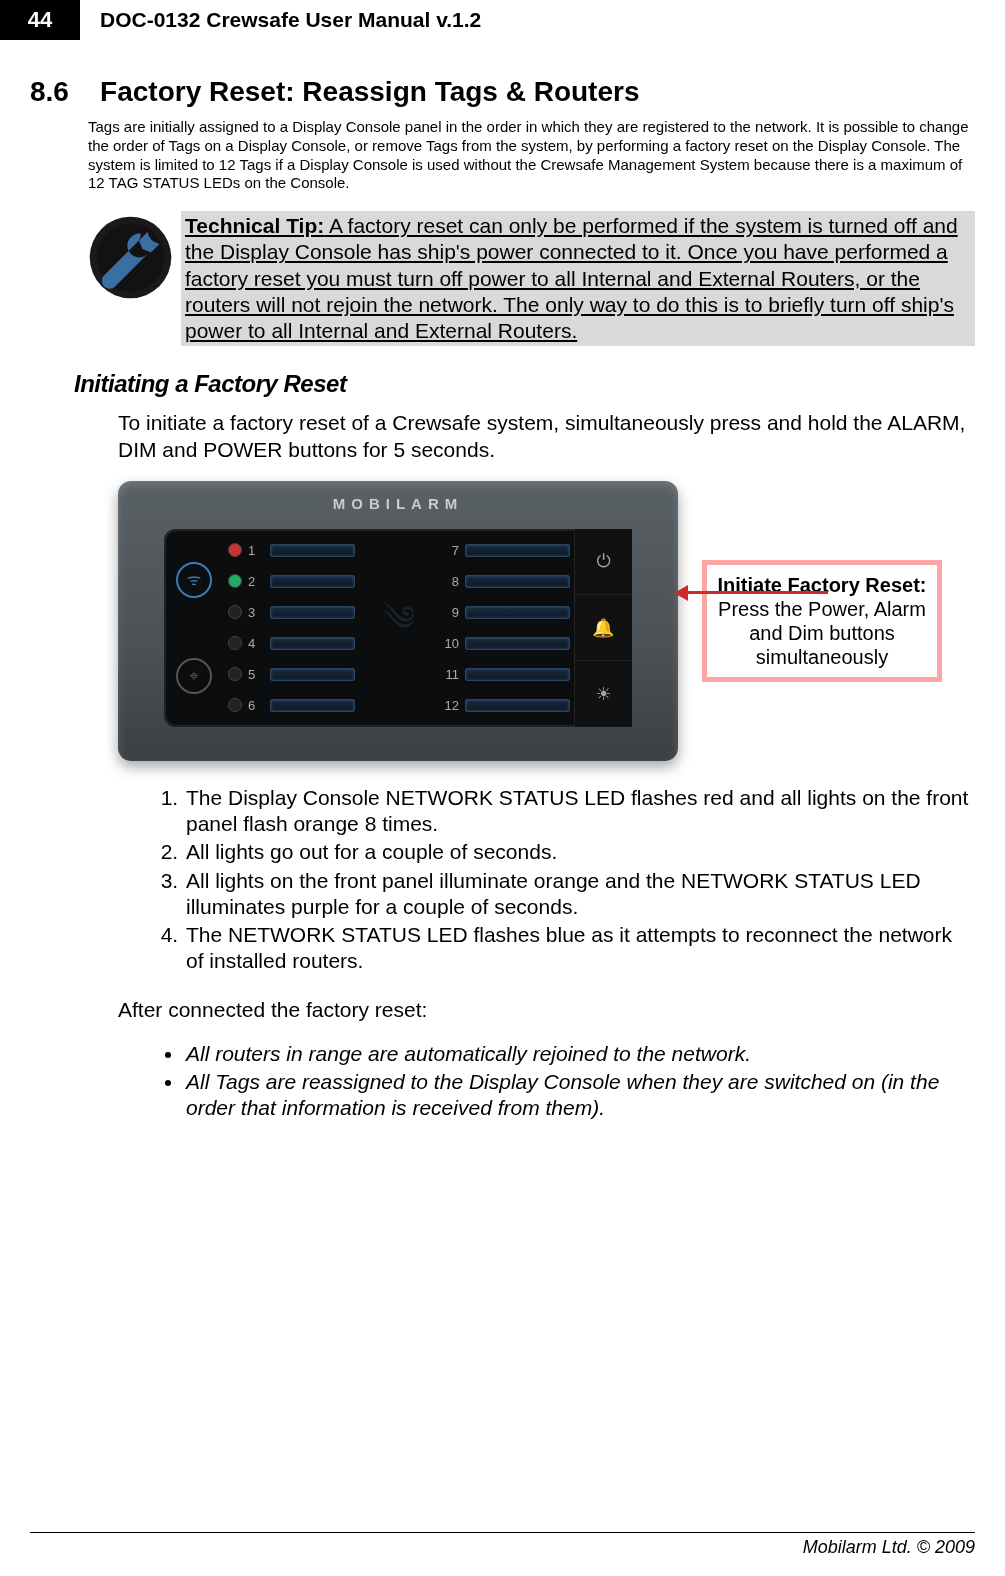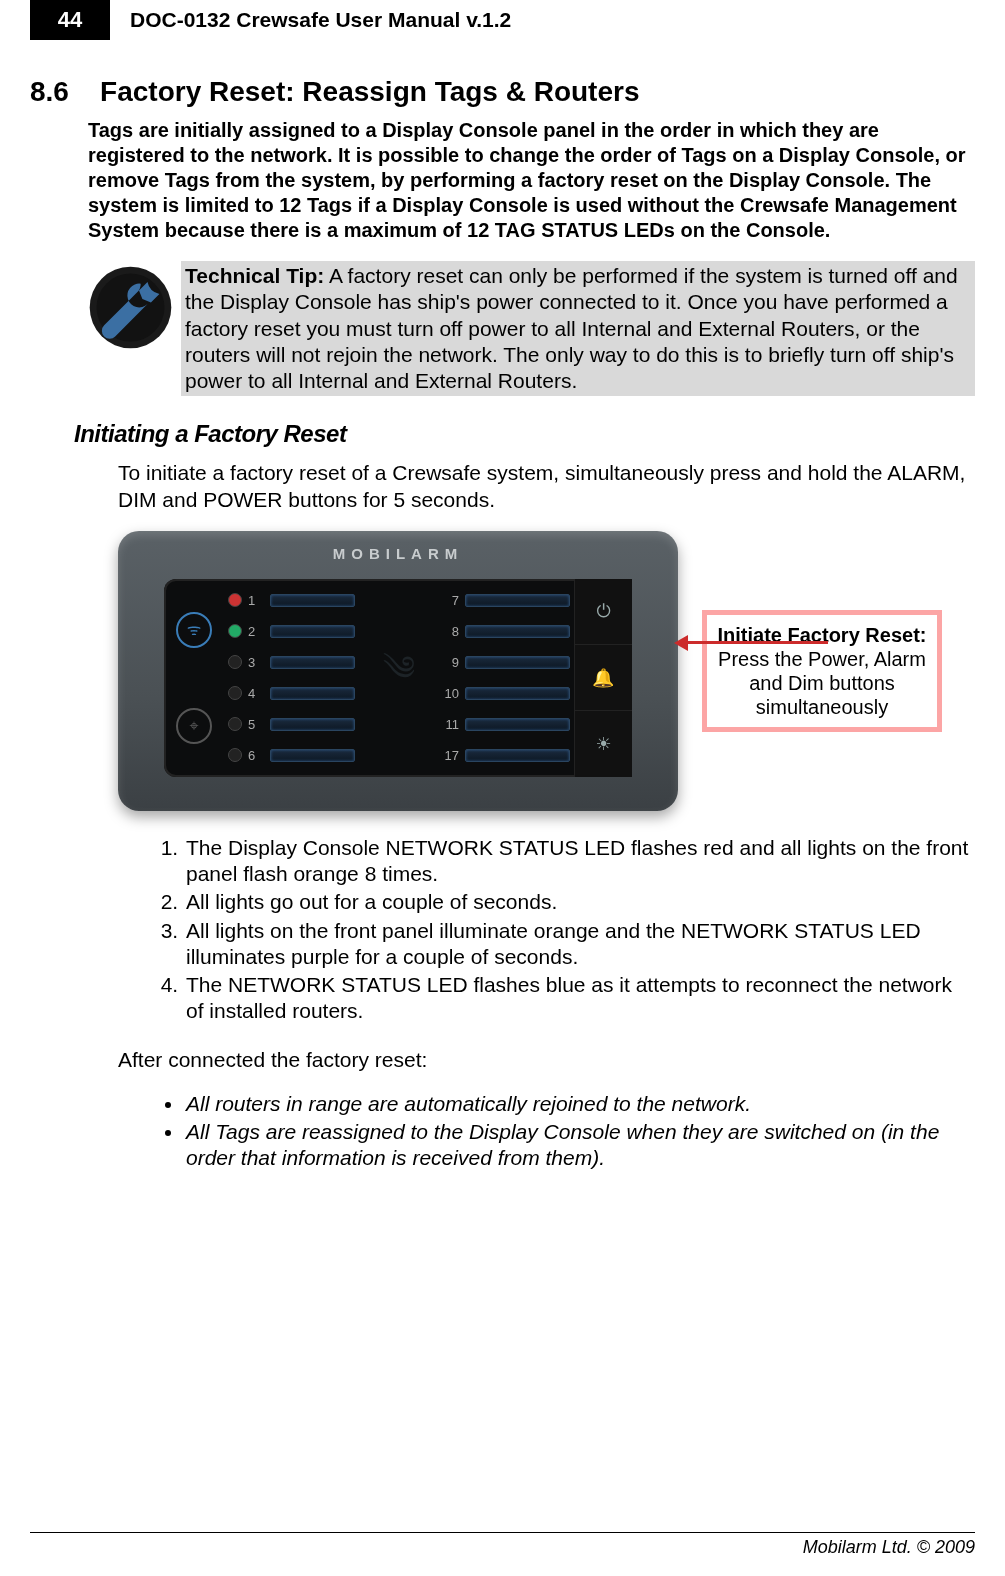--- a/index.html
+++ b/index.html
@@ -4,21 +4,21 @@
 <style>
   * { box-sizing: border-box; margin: 0; padding: 0; }
   body {
     width: 1005px;
     height: 1576px;
     background: #fff;
     font-family: Arial, Helvetica, sans-serif;
     color: #000;
     position: relative;
   }
-  .header-row { display: flex; align-items: stretch; margin-left: 30px; }
+  .header-row { display: flex; align-items: stretch; }
   .page-num-box {
     background: #000;
     color: #fff;
     font-weight: bold;
     font-size: 22px;
     width: 80px;
     height: 40px;
     display: flex;
     align-items: center;
     justify-content: center;
@@ -28,29 +28,29 @@
     font-size: 21px;
     padding: 8px 0 0 20px;
   }
   .content { padding: 18px 30px 0 30px; }
   h2.section-title {
     font-size: 28px;
     font-weight: bold;
     margin: 18px 0 10px 0;
   }
   .intro-p {
-    font-size: 20px;
+    font-size: 15px;
     line-height: 1.25;
     margin: 0 0 18px 58px;
-    font-weight: bold;
   }
   .tip-row {
     display: flex;
     margin: 0 0 24px 58px;
     align-items: flex-start;
+    text-decoration: underline;
   }
   .wrench-icon {
     width: 85px; height: 85px;
     flex: 0 0 85px;
     margin-right: 8px;
     margin-top: 4px;
   }
   .tip-box {
     background: #d9d9d9;
     font-size: 21px;
@@ -73,21 +73,21 @@
   .figure-row {
     display: flex;
     align-items: center;
     margin: 0 0 24px 88px;
     gap: 24px;
   }
   .device {
     width: 560px;
     height: 280px;
     background: linear-gradient(#5a6166,#4a5054 60%,#3b4044);
-    border-radius: 21px;
+    border-radius: 13px;
     position: relative;
     box-shadow: inset 0 4px 10px rgba(255,255,255,.15), 0 6px 14px rgba(0,0,0,.35);
     padding-left: 38px;
   }
   .device-brand {
     position: absolute;
     top: 14px; left: 50%;
     transform: translateX(-50%);
     color: #c8ccce;
     letter-spacing: 6px;
@@ -278,21 +278,21 @@
               </div>
             <div class="led-row">
                 <span class="led-num" style="text-align:right">10</span>
                 <span class="led-bar"></span>
               </div>
             <div class="led-row">
                 <span class="led-num" style="text-align:right">11</span>
                 <span class="led-bar"></span>
               </div>
             <div class="led-row">
-                <span class="led-num" style="text-align:right">17</span>
+                <span class="led-num" style="text-align:right">12</span>
                 <span class="led-bar"></span>
               </div>
           </div>
         </div>
         <div class="panel-right">
           <div class="pr-btn">⏻</div>
           <div class="pr-btn">🔔</div>
           <div class="pr-btn">☀</div>
         </div>
       </div>

